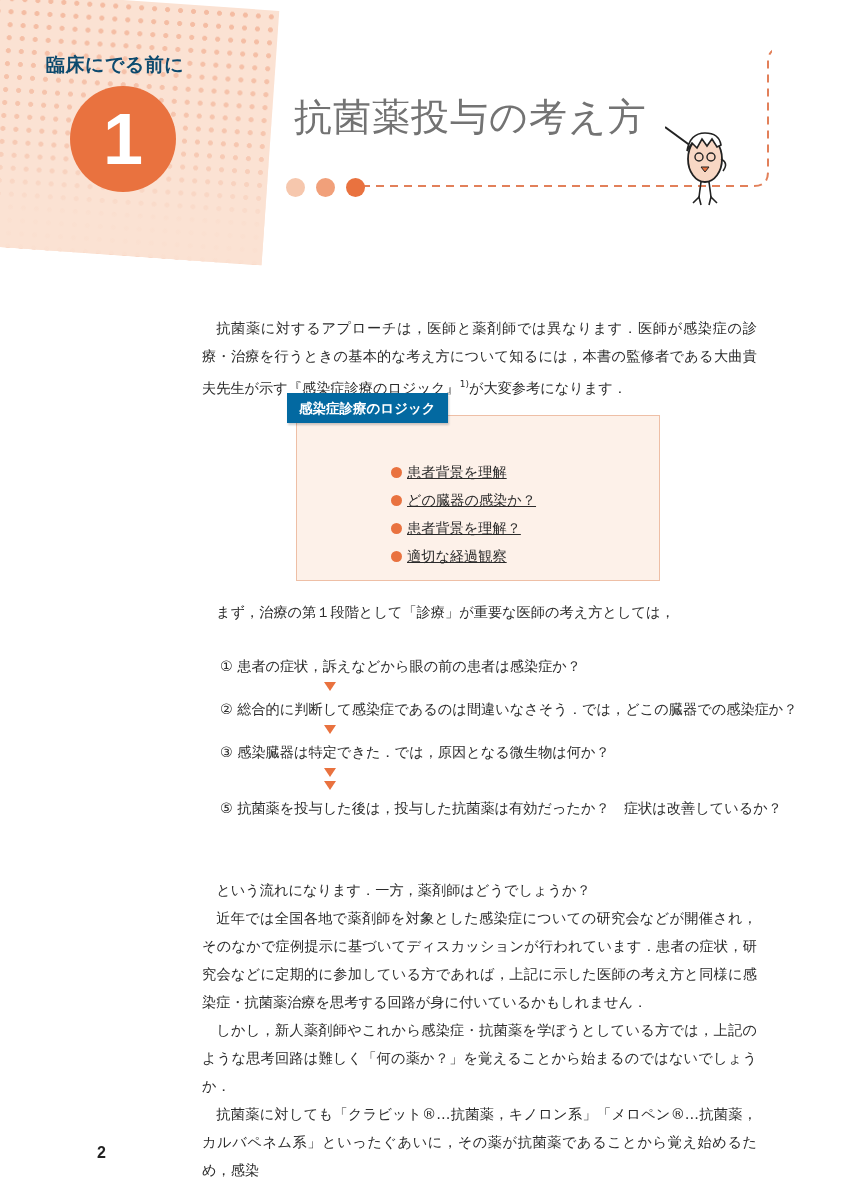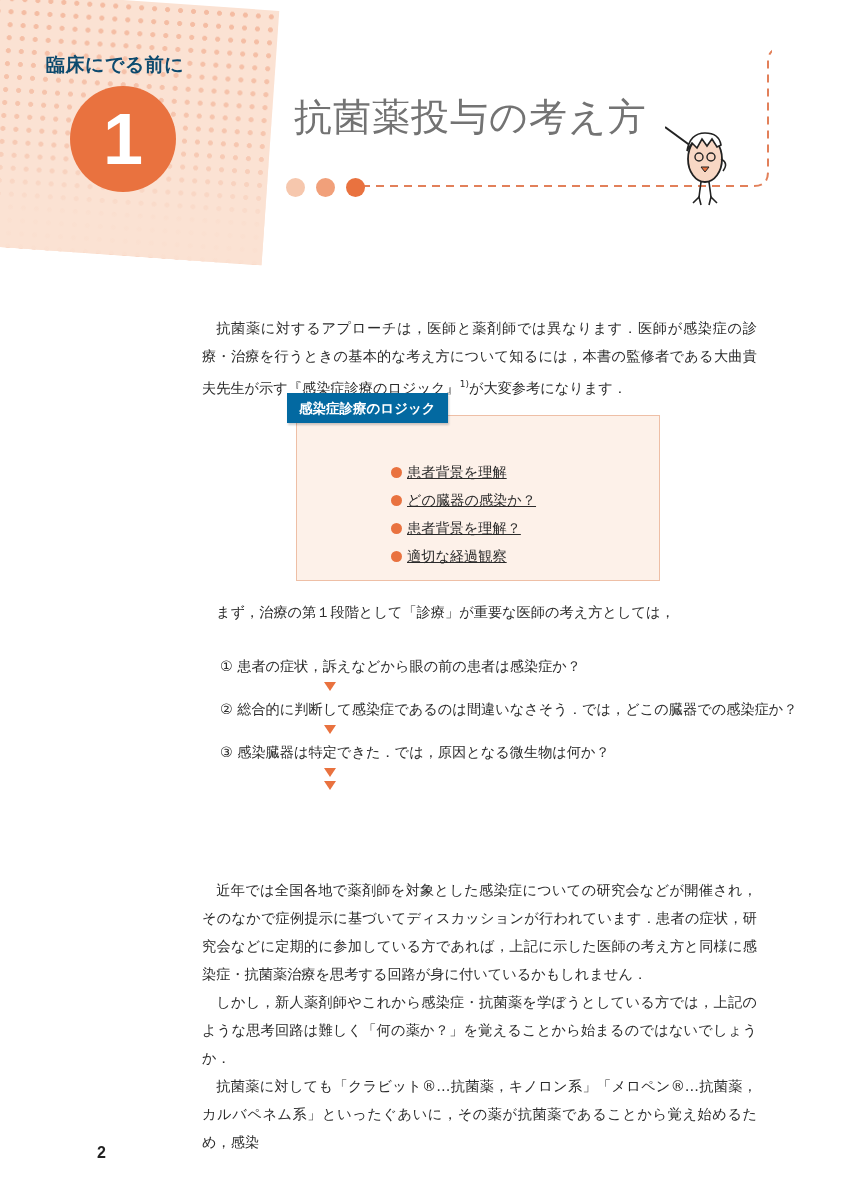--- a/index.html
+++ b/index.html
@@ -97,21 +97,23 @@
 </div>
 
 <div class="steps">
   <div class="step">① 患者の症状，訴えなどから眼の前の患者は感染症か？</div>
   <div class="arrow"></div>
   <div class="step">② 総合的に判断して感染症であるのは間違いなさそう．では，どこの臓器での感染症か？</div>
   <div class="arrow"></div>
   <div class="step">③ 感染臓器は特定できた．では，原因となる微生物は何か？</div>
   <div class="arrow"></div>
   <div class="arrow"></div>
+  <div class="step">⑤ 抗菌薬を投与した後は，投与した抗菌薬は有効だったか？　症状は改善しているか？</div>
 </div>
 
 <div class="body-text" style="top:876px;">
+  <p>という流れになります．一方，薬剤師はどうでしょうか？</p>
   <p>近年では全国各地で薬剤師を対象とした感染症についての研究会などが開催され，そのなかで症例提示に基づいてディスカッションが行われています．患者の症状，研究会などに定期的に参加している方であれば，上記に示した医師の考え方と同様に感染症・抗菌薬治療を思考する回路が身に付いているかもしれません．</p>
   <p>しかし，新人薬剤師やこれから感染症・抗菌薬を学ぼうとしている方では，上記のような思考回路は難しく「何の薬か？」を覚えることから始まるのではないでしょうか．</p>
   <p>抗菌薬に対しても「クラビット®…抗菌薬，キノロン系」「メロペン®…抗菌薬，カルバペネム系」といったぐあいに，その薬が抗菌薬であることから覚え始めるため，感染</p>
 </div>
 
 <div class="page-number">2</div>
 
 </body></html>

